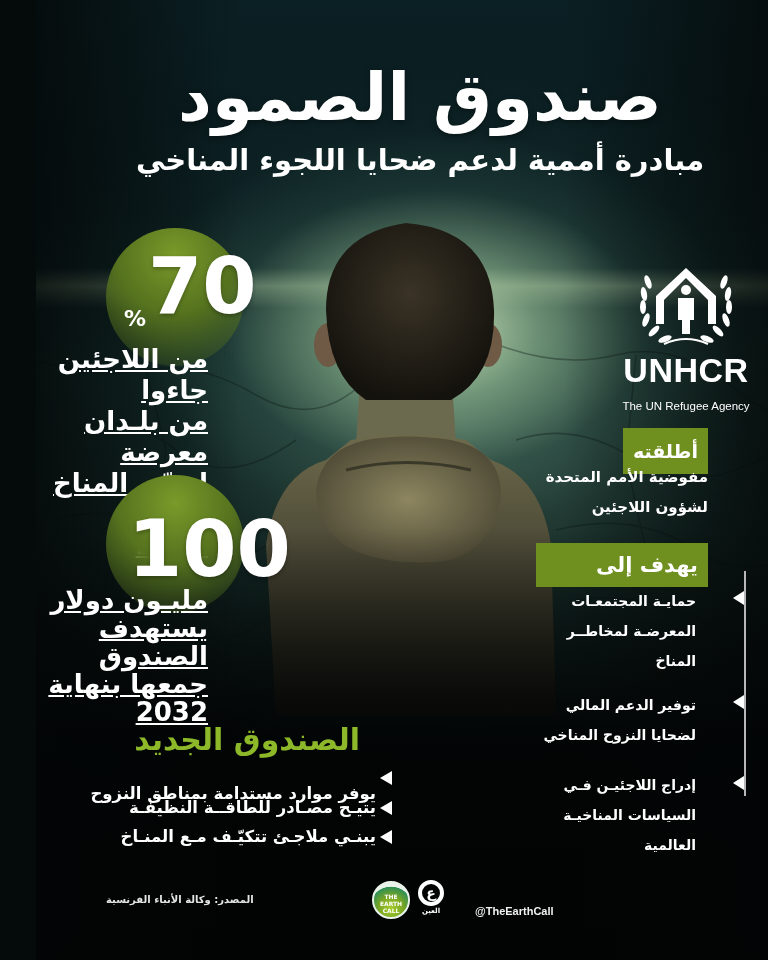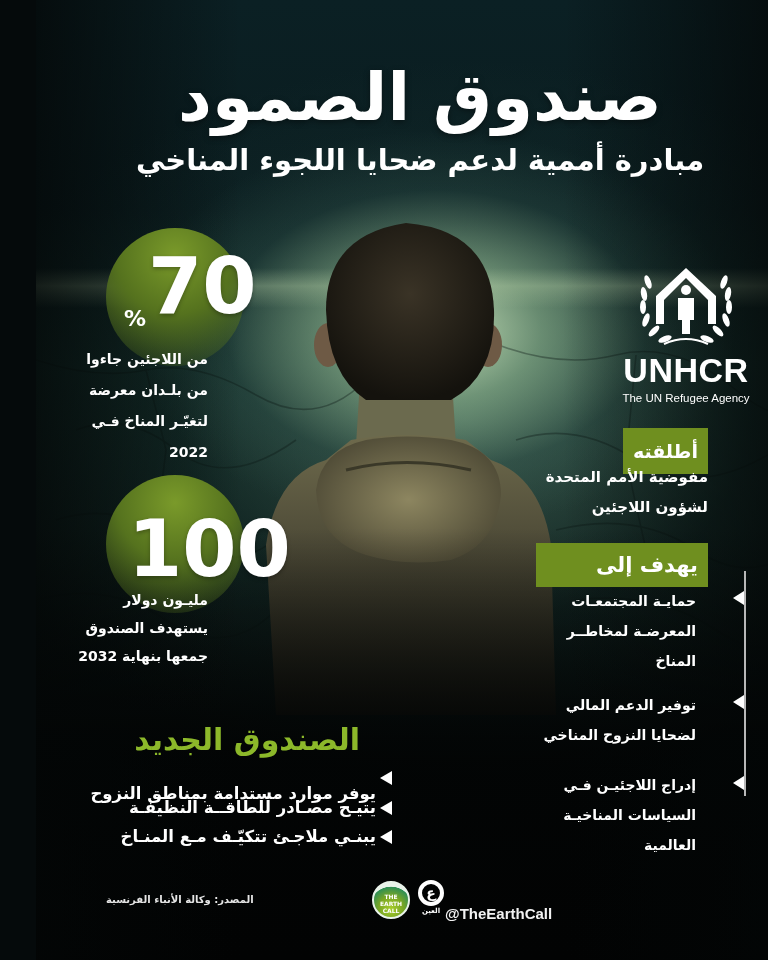--- a/index.html
+++ b/index.html
@@ -48,33 +48,33 @@
     .stat1-circle { left: 70px; top: 228px; }
     .stat2-circle { left: 70px; top: 475px; }
     .stat-number {
       position: absolute; font-weight: bold; color: #ffffff; line-height: 1; direction: ltr;
       text-shadow: 0 2px 4px rgba(0,0,0,0.3);
     }
     .stat1-number { left: 112px; top: 247px; font-size: 78px; }
     .stat1-percent { position: absolute; left: 88px; top: 306px; font-size: 22px; font-weight: bold; direction: ltr; }
     .stat2-number { left: 92px; top: 510px; font-size: 78px; }
     .stat-desc {
-      position: absolute; width: 190px; text-align: right; font-size: 14px; font-weight: bold; line-height: 31px;
+      position: absolute; width: 190px; text-align: right; font-size: 26px; font-weight: bold; line-height: 31px; text-decoration: underline;
     }
     .stat1-desc { right: 560px; top: 344px; }
     .stat2-desc { right: 560px; top: 586px; line-height: 28px; }
 
     
     .unhcr { position: absolute; left: 575px; top: 262px; width: 150px; height: 140px; text-align: center; }
     .unhcr svg { display: block; margin: 0 auto; }
     .unhcr-name {
       font-family: "Liberation Sans", sans-serif; font-weight: bold; font-size: 34px; line-height: 36px;
       letter-spacing: 0.5px; direction: ltr; margin-top: 2px;
     }
-    .unhcr-tag { font-family: "Liberation Sans", sans-serif; font-size: 11.5px; direction: ltr; margin-top: 4px; }
+    .unhcr-tag { font-family: "Liberation Sans", sans-serif; font-size: 11.5px; direction: ltr; margin-top: 12px; }
 
     
     .green-label {
       position: absolute; background: #6f8f1f; color: #fff; font-weight: bold;
       font-size: 19px; line-height: 30px; padding: 8px 10px; text-align: right;
     }
     .launched-label { right: 60px; top: 428px; }
     .launched-by {
       position: absolute; right: 60px; top: 462px; width: 220px; text-align: right;
       font-size: 15px; font-weight: bold; line-height: 30px;
@@ -125,22 +125,22 @@
       border: 2px solid #e9f3ea; overflow: hidden;
     }
     .logo-earth-txt { position: absolute; left: 0; right: 0; top: 10px; text-align: center; font-size: 6px; color: #fff; font-weight: bold; }
     .logo-alain { position: absolute; left: 381px; top: 880px; width: 28px; height: 40px; text-align: center; }
     .logo-alain-ring {
       width: 26px; height: 26px; border-radius: 50%; border: 4px solid #fff; margin: 0 auto;
       font-size: 14px; line-height: 18px; font-weight: bold;
     }
     .logo-alain-txt { font-size: 7px; line-height: 10px; font-weight: bold; }
     .handle {
-      position: absolute; left: 409px; top: 905px; font-family: "Liberation Sans", sans-serif;
-      font-size: 15px; font-weight: bold; direction: ltr; color: #f2f2f2;
+      position: absolute; left: 439px; top: 905px; font-family: "Liberation Sans", sans-serif;
+      font-size: 11px; font-weight: bold; direction: ltr; color: #f2f2f2;
     }
   </style>
 </head>
 <body>
 
 <div class="poster">
   <div class="horizon"></div>
 
   <svg class="cracks" viewBox="0 0 768 520" width="768" height="520">
     <g fill="none" stroke="#0a1512" stroke-width="1.6">

